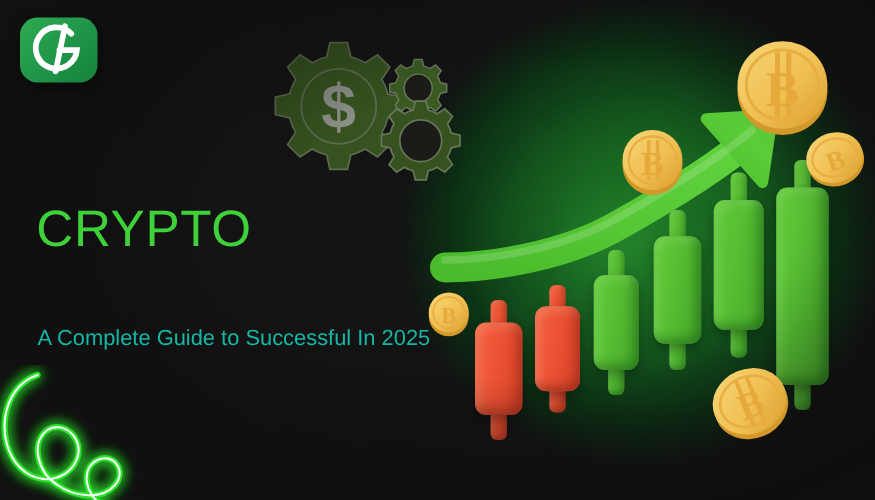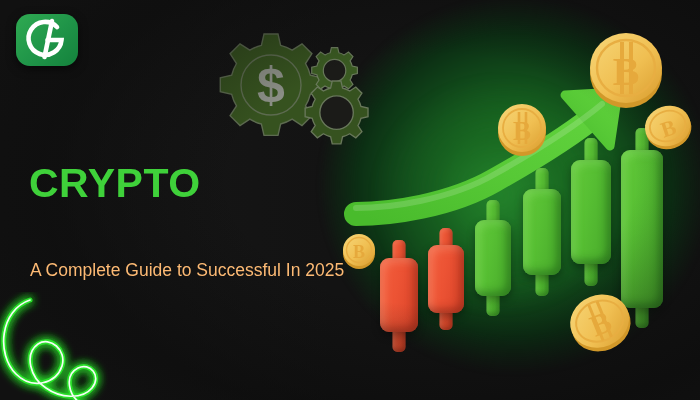--- a/index.html
+++ b/index.html
@@ -38,27 +38,27 @@
     box-shadow:0 3px 10px rgba(0,0,0,.55);
   }
   .logo svg{position:absolute;left:6px;top:2px;}
 
   
   .gears{position:absolute;left:212px;top:26px;width:160px;height:128px;}
 
   
   .headline{
     position:absolute;left:29px;top:160px;width:330px;
-    color:#3fd13a;font-size:41px;line-height:47px;font-weight:700;
+    color:#3fd13a;font-size:41px;line-height:47px;font-weight:400;
     letter-spacing:.5px;
   }
   .headline .l2{display:block;}
   .subtitle{
     position:absolute;left:30px;top:258px;width:330px;
-    color:#fdba74;font-size:17.5px;line-height:25px;font-weight:400;
+    color:#14b8a6;font-size:17.5px;line-height:25px;font-weight:400;
   }
 
   
   .squiggle{position:absolute;left:-6px;top:292px;width:170px;height:120px;}
 
   
   .chart{position:absolute;left:330px;top:0;width:370px;height:400px;}
 
   .candle{position:absolute;}
   .candle .body{

